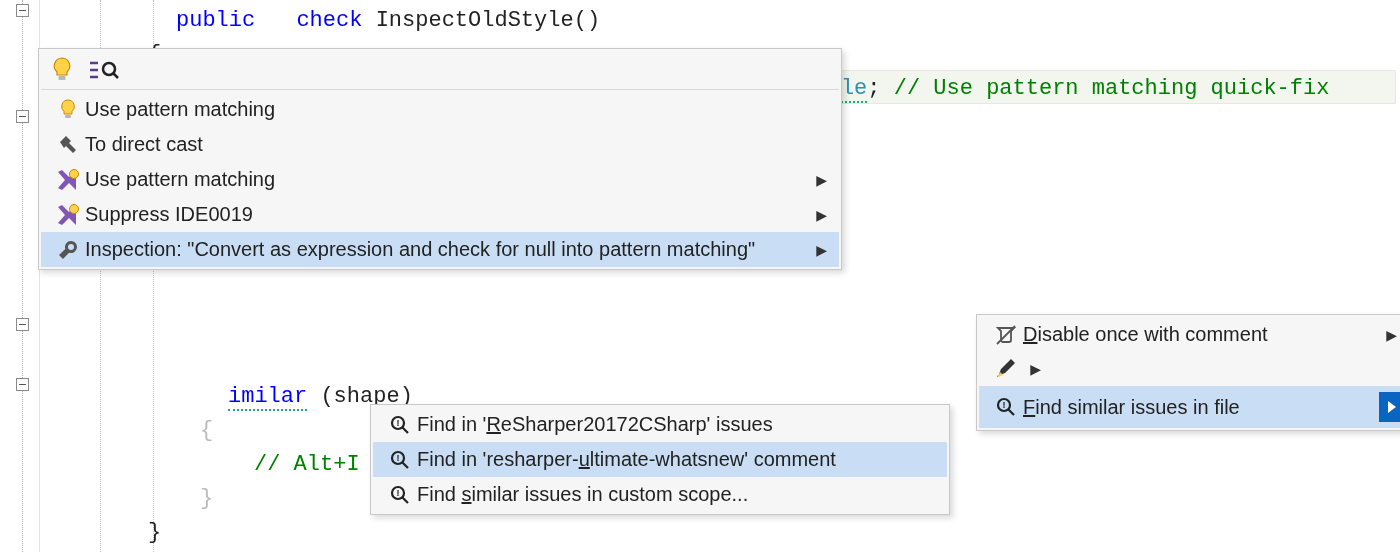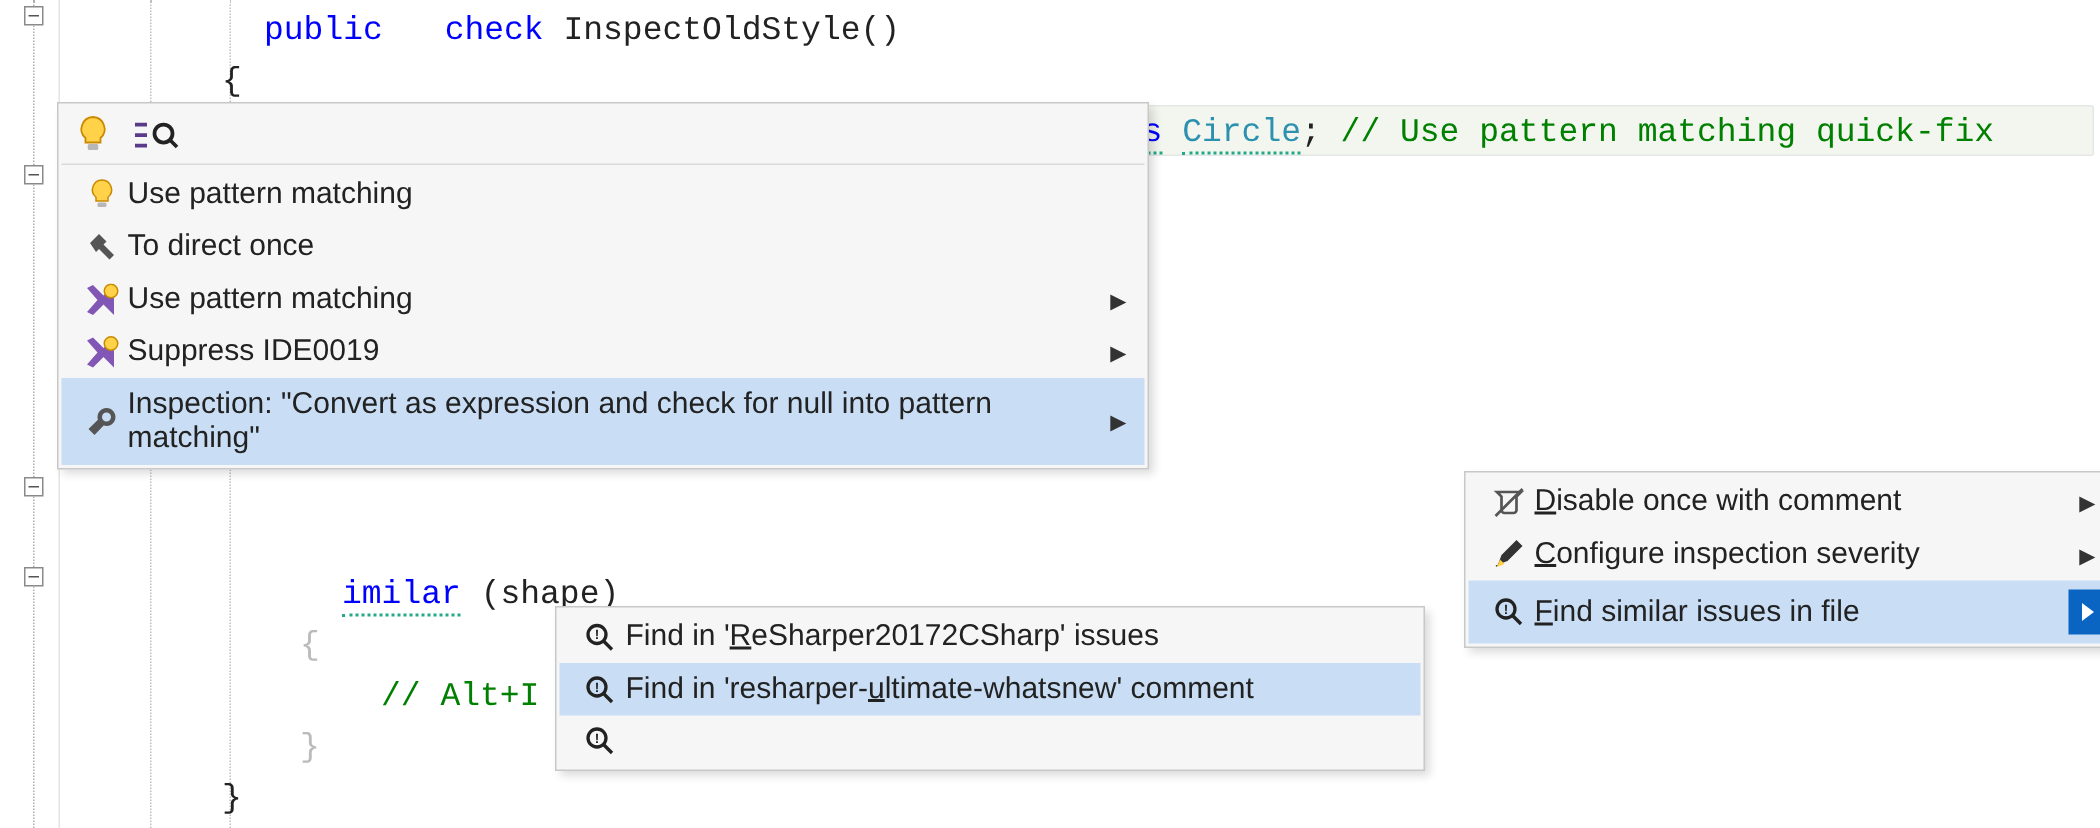--- a/index.html
+++ b/index.html
@@ -110,21 +110,21 @@
   <div class="highlight-line" style="top:70px"></div>
   <div class="code-line" style="top:72px; left:160px"><span class="kw box-var">var</span><span> circle = GenerateShape(</span><span class="str">"circle"</span><span>) </span><span class="kw squiggle">as</span><span> </span><span class="type squiggle">Circle</span><span>; </span><span class="comment">// Use pattern matching quick-fix</span></div>
 
   <div class="code-line" style="top:380px; left:160px"><span class="kw squiggle2">imilar</span><span> (shape)</span></div>
   <div class="code-line" style="top:414px; left:160px; color:#bbb"><span>{</span></div>
   <div class="code-line" style="top:448px; left:214px"><span class="comment">// Alt+I</span></div>
   <div class="code-line" style="top:482px; left:160px; color:#bbb"><span>}</span></div>
   <div class="code-line" style="top:516px; left:108px"><span>}</span></div>
 </div>
 
-<div class="menu" style="left:38px; top:68px; width:728px">
+<div class="menu" style="left:38px; top:48px; width:804px">
   <div class="menu-head">
     <span>
       <svg width="22" height="26" viewBox="0 0 22 26">
           <path d="M11 1a8 8 0 0 0-5 14v3h10v-3a8 8 0 0 0-5-14z" fill="#ffd24a" stroke="#c98a00" stroke-width="1.2"></path>
           <rect x="7.5" y="19" width="7" height="4" rx="1" fill="#b7b7b7"></rect>
         </svg>
     </span>
     <span>
       <svg width="30" height="22" viewBox="0 0 30 22">
           <line x1="1" y1="4" x2="9" y2="4" stroke="#5a3b8a" stroke-width="2.5"></line>
@@ -145,21 +145,21 @@
     </span>
     <span class="lbl">Use pattern matching</span>
   </div>
 
   <div class="menu-item">
     <span class="ico">
       <svg width="22" height="22" viewBox="0 0 22 22">
           <path d="M3 8l6-6 5 5-2 2 7 7-3 3-7-7-2 2z" fill="#555"></path>
         </svg>
     </span>
-    <span class="lbl">To direct once</span>
+    <span class="lbl">To direct cast</span>
   </div>
 
   <div class="menu-item">
     <span class="ico">
       <svg width="24" height="22" viewBox="0 0 24 22">
           <path d="M2 3l7 8-7 8 4 2 7-7 7 7V1l-7 7-7-7z" fill="#8156b5"></path>
           <circle cx="18" cy="5" r="4.5" fill="#ffd24a" stroke="#c98a00"></circle>
         </svg>
     </span>
     <span class="lbl">Use pattern matching</span>
@@ -199,21 +199,20 @@
     <span class="lbl"><span class="ul">D</span><span>isable once with comment</span></span>
     <span class="arrow">▶</span>
   </div>
   <div class="menu-item">
     <span class="ico">
       <svg width="22" height="22" viewBox="0 0 22 22">
           <path d="M3 19l3-8 10-10 4 4-10 10-8 3z" fill="#333"></path>
           <path d="M3 19l2-5 3 3z" fill="#ffcf3f"></path>
         </svg>
     </span>
-    <span class="lbl"><span class="ul">C</span><span>onfigure inspection severity</span></span>
     <span class="arrow">▶</span>
   </div>
   <div class="menu-item selected" style="padding-right:4px">
     <span class="ico">
       <svg width="22" height="22" viewBox="0 0 22 22">
           <circle cx="9" cy="9" r="6" fill="none" stroke="#222" stroke-width="2.2"></circle>
           <line x1="13.5" y1="13.5" x2="19" y2="19" stroke="#222" stroke-width="2.2"></line>
           <text x="9" y="12" text-anchor="middle" font-size="9" font-weight="bold" fill="#222">!</text>
         </svg>
     </span>
@@ -248,14 +247,15 @@
     <span class="lbl"><span>Find in 'resharper-</span><span class="ul">u</span><span>ltimate-whatsnew' comment</span></span>
   </div>
   <div class="menu-item">
     <span class="ico">
       <svg width="22" height="22" viewBox="0 0 22 22">
           <circle cx="9" cy="9" r="6" fill="none" stroke="#222" stroke-width="2.2"></circle>
           <line x1="13.5" y1="13.5" x2="19" y2="19" stroke="#222" stroke-width="2.2"></line>
           <text x="9" y="12" text-anchor="middle" font-size="9" font-weight="bold" fill="#222">!</text>
         </svg>
     </span>
+    <span class="lbl"><span>Find </span><span class="ul">s</span><span>imilar issues in custom scope...</span></span>
   </div>
 </div>
 
 </body></html>

